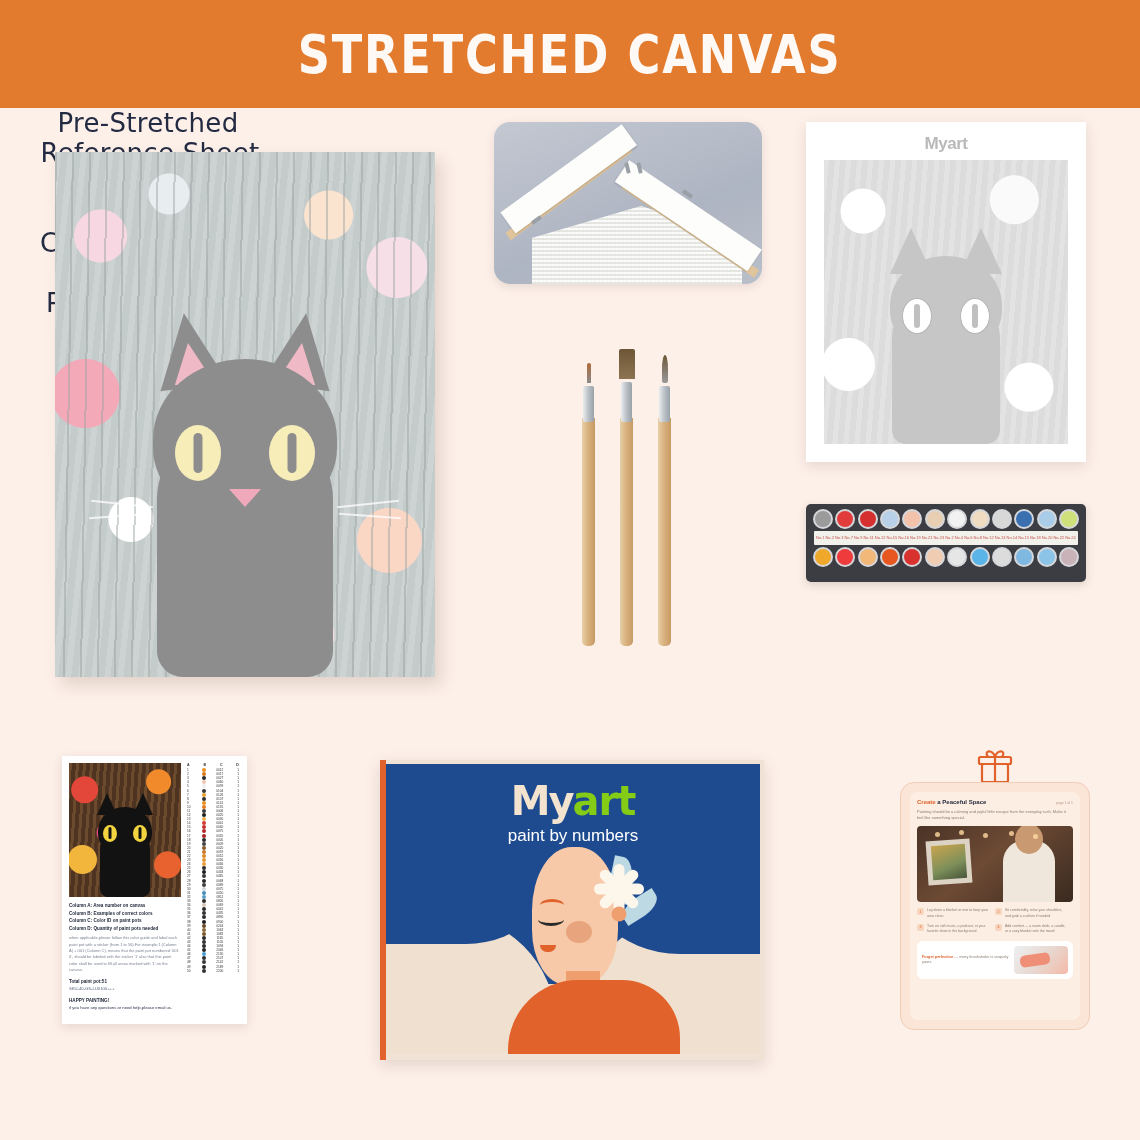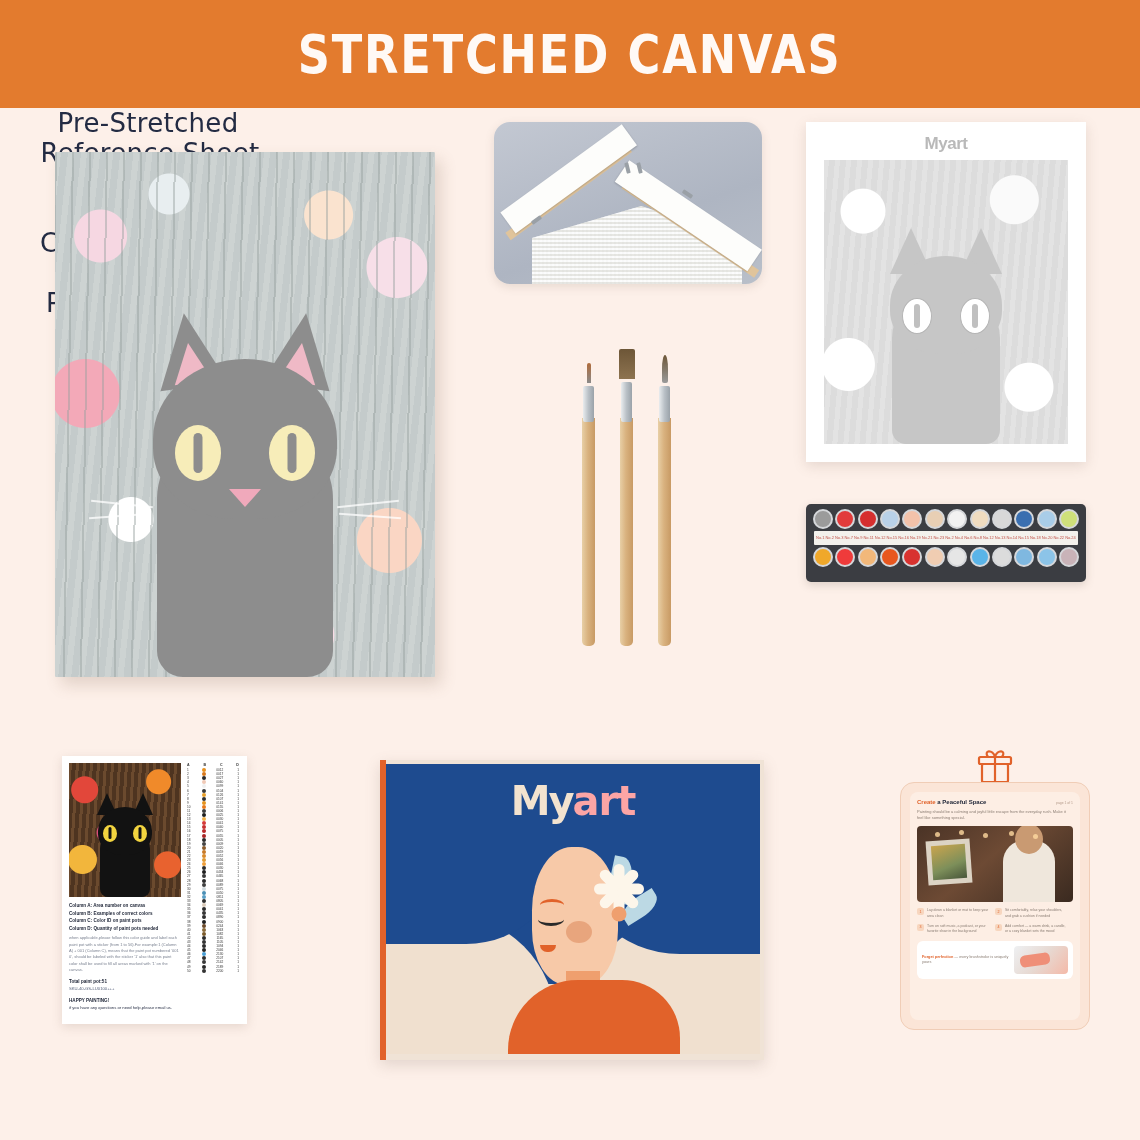--- a/index.html
+++ b/index.html
@@ -192,21 +192,21 @@
   .swatch-row .d{font-size:3.2px;color:#333;width:5px;text-align:right;}
 
   
   #myart-box{left:380px;top:652px;width:384px;height:300px;}
   .box{width:384px;height:300px;position:relative;background:#f0e3d6;
     box-shadow:0 5px 14px rgba(120,100,90,.20);overflow:hidden;}
   .box .spine{position:absolute;left:0;top:0;width:6px;height:100%;background:#e1622a;}
   .box .face{position:absolute;left:6px;top:4px;right:4px;bottom:6px;background:#1e4b8f;overflow:hidden;}
   .box .logo{position:absolute;top:14px;left:0;right:0;text-align:center;}
   .box .logo .w1{font-size:40px;font-weight:bold;color:#f3e3cf;letter-spacing:-2px;font-family:"DejaVu Sans","Liberation Sans",sans-serif;}
-  .box .logo .w2{font-size:40px;font-weight:bold;color:#fca5a5;letter-spacing:-1px;font-family:"DejaVu Sans","Liberation Sans",sans-serif;}
+  .box .logo .w2{font-size:40px;font-weight:bold;color:#84cc16;letter-spacing:-1px;font-family:"DejaVu Sans","Liberation Sans",sans-serif;}
   .box .tag{position:absolute;top:62px;left:0;right:0;text-align:center;color:#ffffff;font-size:17px;}
   .hairmass{position:absolute;background:#1e4b8f;}
   .beigewave{position:absolute;background:#f0e0cf;}
   .woman{position:absolute;left:128px;bottom:0;width:150px;height:215px;}
   .woman .face-sh{position:absolute;left:18px;top:8px;width:86px;height:138px;background:#f7c9a8;border-radius:46% 46% 40% 40%;}
   .woman .neck{position:absolute;left:52px;top:132px;width:34px;height:46px;background:#ef9f6e;}
   .woman .shoulder{position:absolute;left:-6px;bottom:0;width:172px;height:74px;background:#e1622a;border-radius:70px 58px 0 0;}
   .woman .brow{position:absolute;left:26px;top:60px;width:24px;height:9px;border-top:3px solid #e1622a;border-radius:50%;}
   .woman .lid{position:absolute;left:24px;top:74px;width:26px;height:10px;border-bottom:3px solid #2a2a2a;border-radius:50%;}
   .woman .cheek{position:absolute;left:52px;top:82px;width:26px;height:22px;background:#e8a57d;border-radius:50%;}
@@ -748,20 +748,21 @@
       <div class="face">
         <div class="beigewave" style="left:-10px;top:150px;width:180px;height:170px;border-radius:0 110px 0 0;"></div>
         <div class="beigewave" style="right:-10px;top:150px;width:190px;height:170px;border-radius:110px 0 0 0;"></div>
         <div class="beigewave" style="left:40px;bottom:0;width:300px;height:70px;"></div>
         <div class="hairmass" style="left:0;top:80px;width:180px;height:100px;border-radius:0 0 130px 0;"></div>
         <div class="hairmass" style="right:0;top:80px;width:190px;height:110px;border-radius:0 0 0 130px;"></div>
 
         <div class="logo">
           <span class="w1">My</span><span class="w2">art</span>
         </div>
+        <div class="tag">paint by numbers</div>
 
         <div class="woman">
           <div class="face-sh"></div>
           <div class="neck"></div>
           <div class="brow"></div>
           <div class="lid"></div>
           <div class="cheek"></div>
           <div class="lips"></div>
           <div class="shoulder"></div>
           <div class="leaf" style="left:96px;top:18px;width:22px;height:46px;transform:rotate(12deg);"></div>

